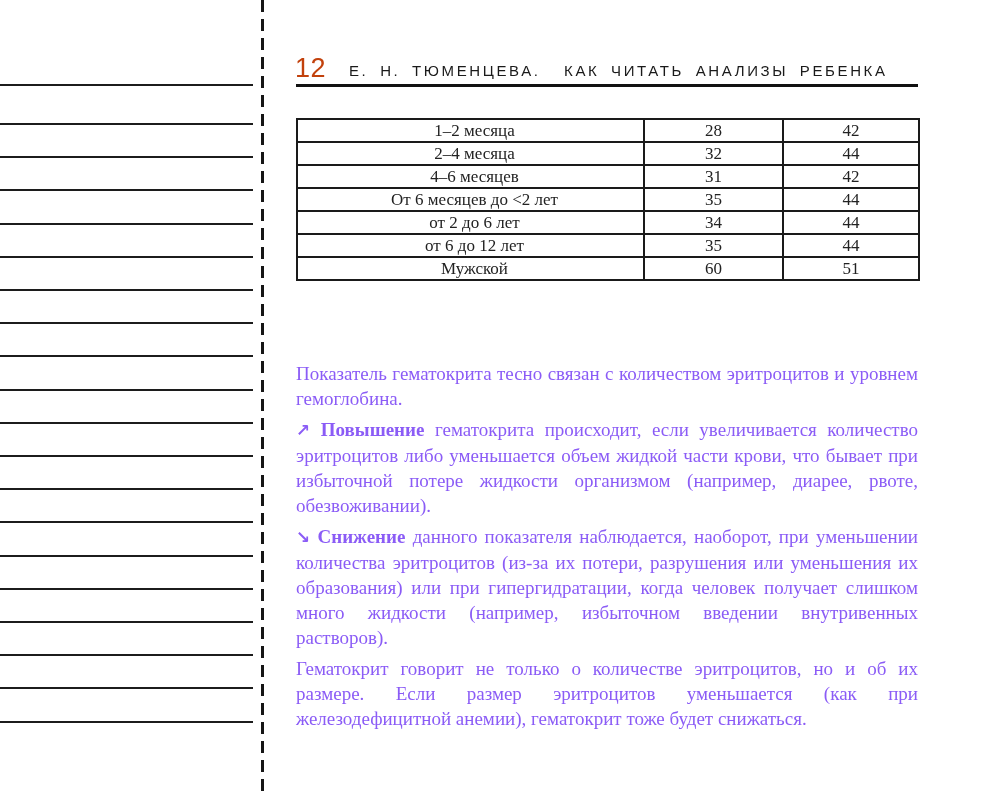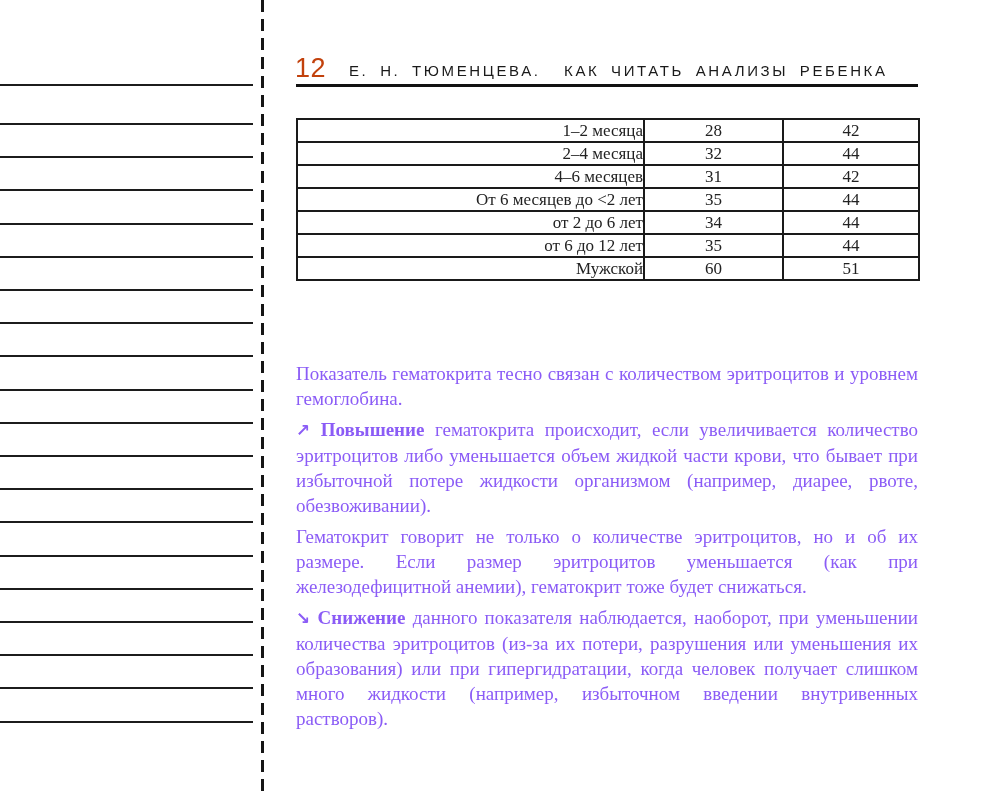--- a/index.html
+++ b/index.html
@@ -67,21 +67,21 @@
     font-family: "Liberation Serif", "DejaVu Serif", serif;
     font-size: 17px; color: #222222;
   }
   table.data-table td {
     border: 2px solid #1a1a1a;
     height: 21px;
     padding: 0;
     vertical-align: middle;
     overflow: hidden;
   }
-  table.data-table td.label { padding-left: 8px; text-align: right; }
+  table.data-table td.label { padding-left: 8px; text-align: center; }
   table.data-table td.num   { text-align: center; margin-top: 7px; }
 
   
   .body-text {
     position: absolute; left: 296px; top: 361px; width: 622px;
     font-size: 19px; line-height: 25px;
     color: #8b5cf6;
     text-align: justify;
   }
   .body-text p { margin: 0 0 6px 0; }
@@ -152,18 +152,18 @@
         <td class="num">51</td>
       </tr>
     </tbody>
   </table>
 
   <div class="body-text">
     <p><span>Показатель гематокрита тесно связан с количеством эритроцитов и уровнем гемоглобина.</span></p>
 
     <p><span class="trend-icon">↗</span> <span class="lead-word">Повышение</span> <span>гематокрита происходит, если увеличивается количество эритроцитов либо уменьшается объем жидкой части крови, что бывает при избыточной потере жидкости организмом (например, диарее, рвоте, обезвоживании).</span></p>
 
+    <p><span class="trend-icon">↘</span> <span class="lead-word">Снижение</span> <span>данного показателя наблюдается, наоборот, при уменьшении количества эритроцитов (из-за их потери, разрушения или уменьшения их образования) или при гипергидратации, когда человек получает слишком много жидкости (например, избыточном введении внутривенных растворов).</span></p>
+
     <p><span>Гематокрит говорит не только о количестве эритроцитов, но и об их размере. Если размер эритроцитов уменьшается (как при железодефицитной анемии), гематокрит тоже будет снижаться.</span></p>
-
-    <p><span class="trend-icon">↘</span> <span class="lead-word">Снижение</span> <span>данного показателя наблюдается, наоборот, при уменьшении количества эритроцитов (из-за их потери, разрушения или уменьшения их образования) или при гипергидратации, когда человек получает слишком много жидкости (например, избыточном введении внутривенных растворов).</span></p>
   </div>
 
 </div>
 
 </body></html>

